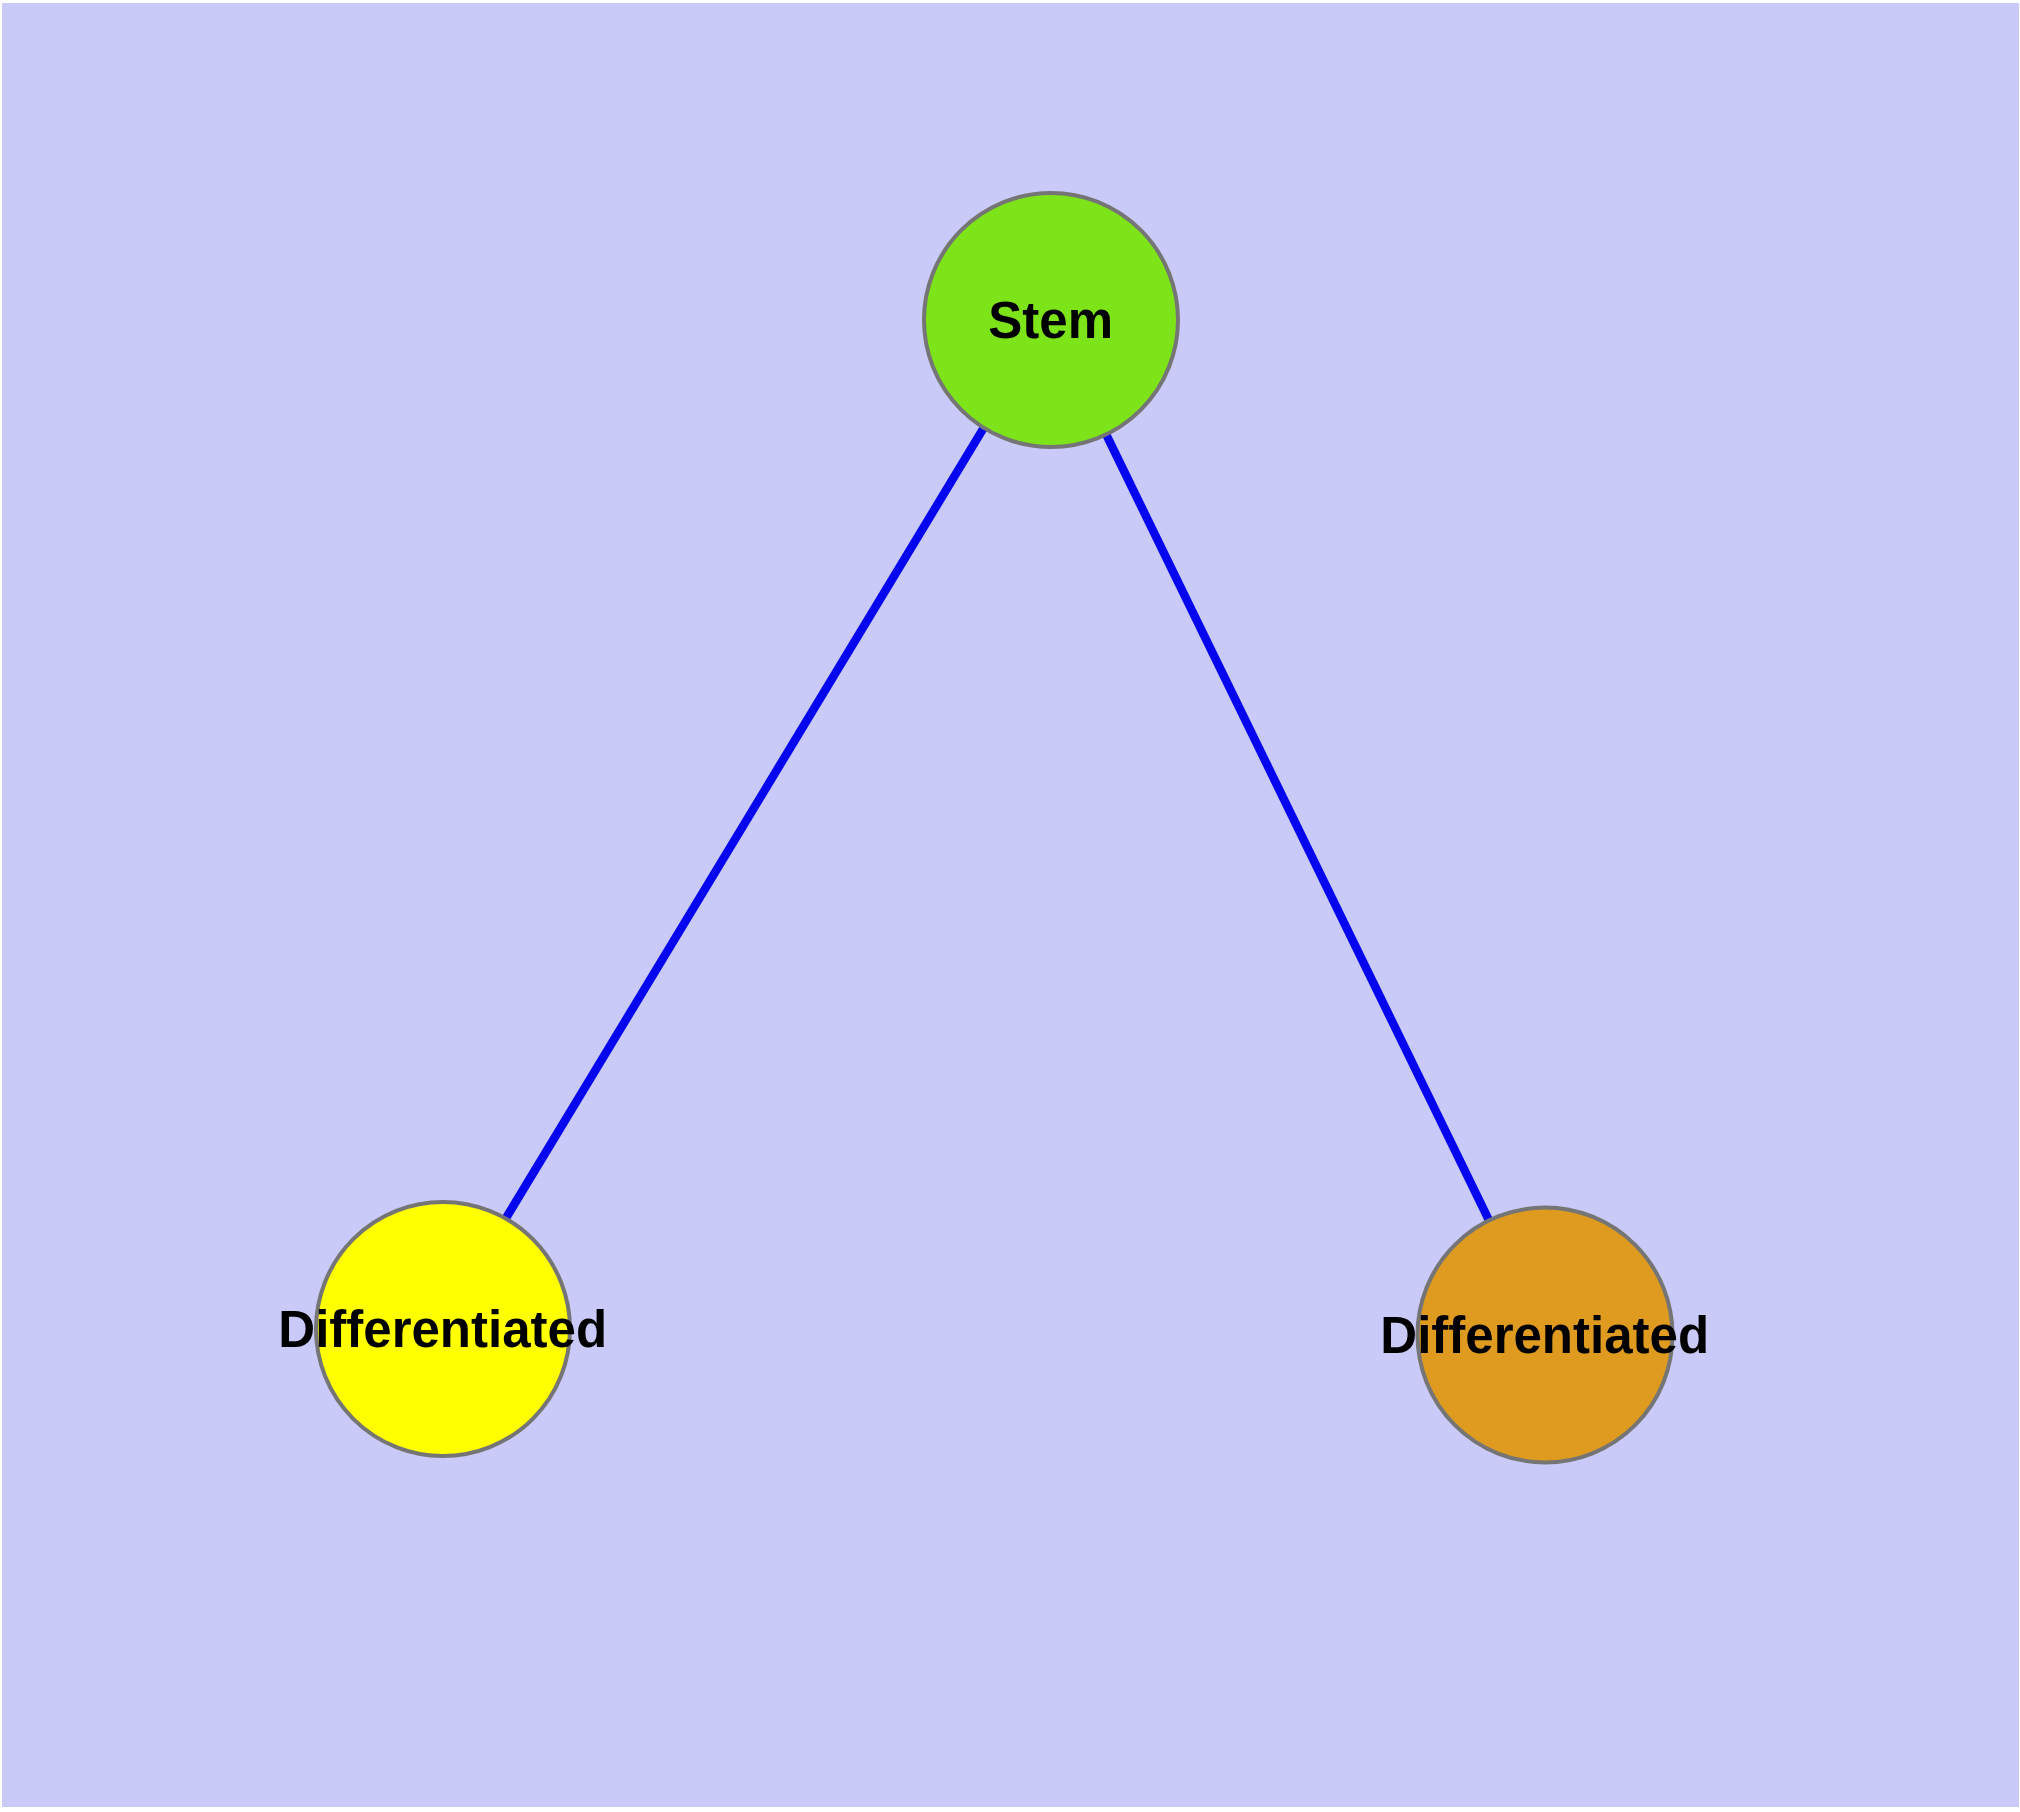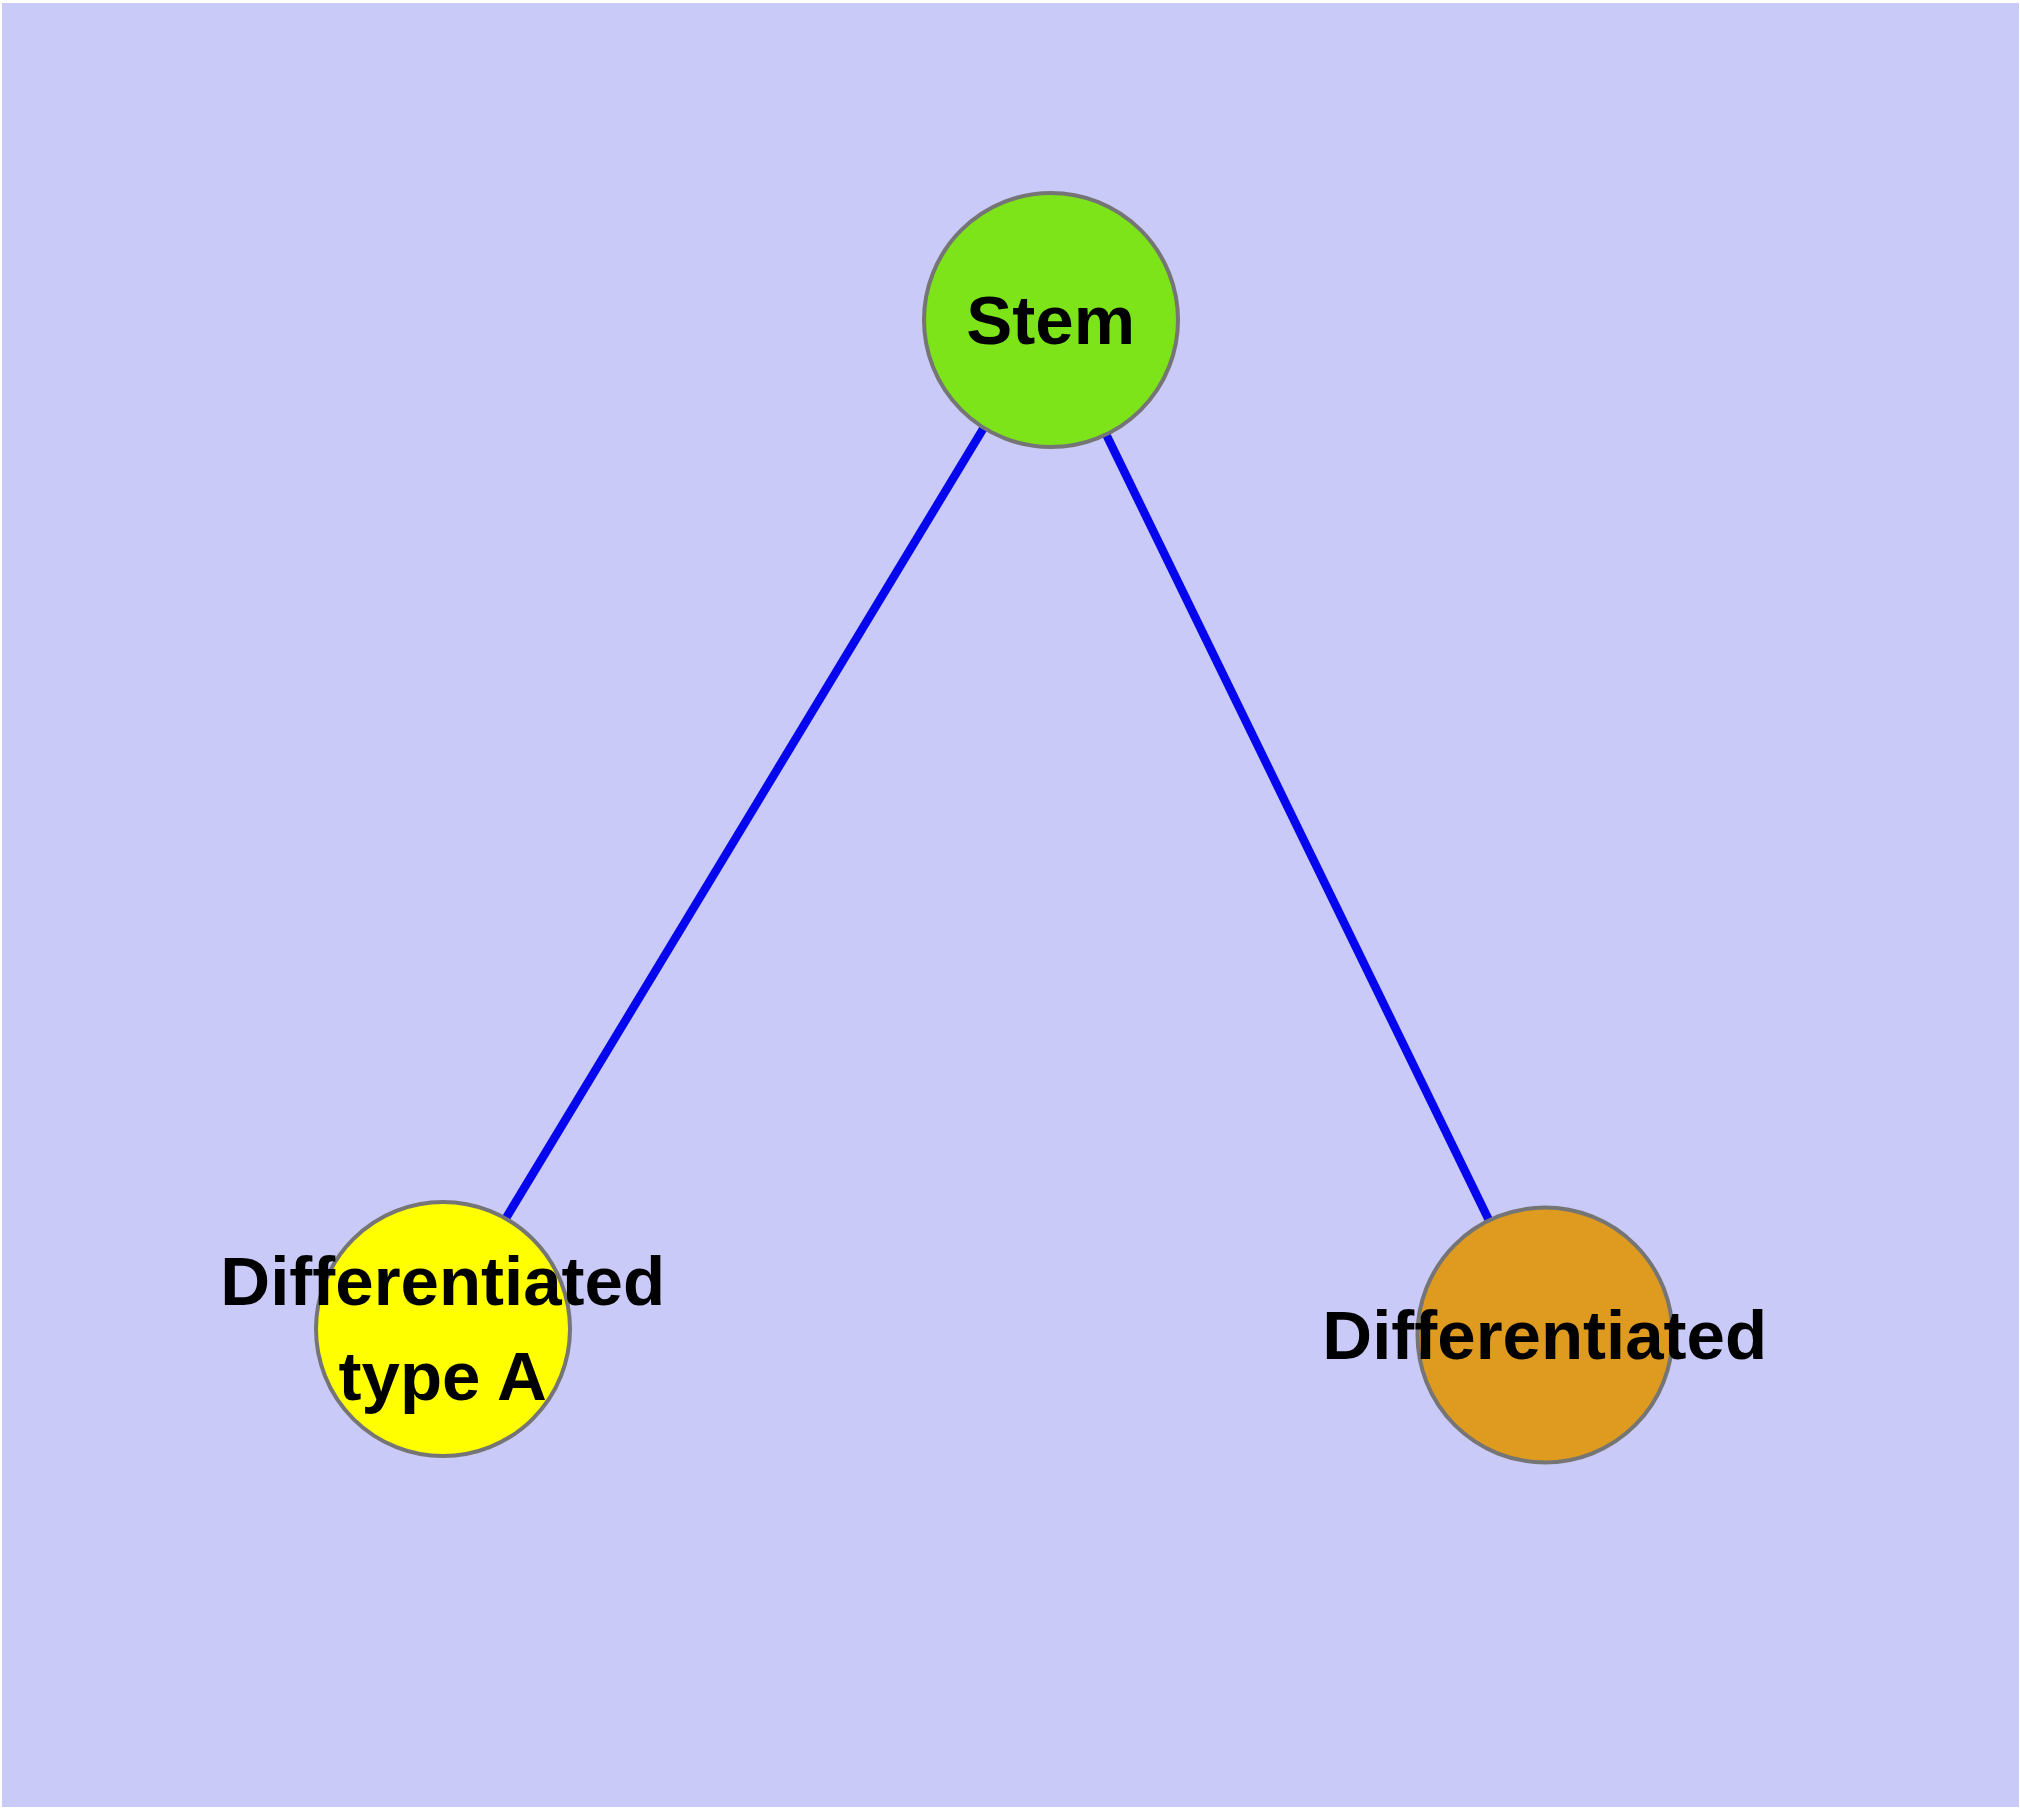--- a/index.html
+++ b/index.html
@@ -38,21 +38,21 @@
     border-radius: 50%;
     box-sizing: border-box;
     transform: translate(-50%, -50%);
     
   }
   .node-label {
     position: absolute;
     transform: translate(-50%, -50%);
     text-align: center;
     font-weight: bold;
-    font-size: 69px;
+    font-size: 51px;
     line-height: 95px;
     color: #000000;
     white-space: nowrap;
   }
   .node-label .line {
     display: block;
   }
   .node-label .line:empty {
     display: none;
   }
@@ -71,21 +71,20 @@
     <div class="node-circle" style="left: 1049px; top: 317px; width: 258px; height: 258px; background: rgb(125, 228, 25); border: 4.2px solid rgb(117, 117, 117);"></div>
     <div class="node-circle" style="left: 441px; top: 1326px; width: 258px; height: 258px; background: rgb(255, 255, 0); border: 4.2px solid rgb(117, 117, 117);"></div>
     <div class="node-circle" style="left: 1543px; top: 1332px; width: 259px; height: 259px; background: rgb(223, 154, 32); border: 4.2px solid rgb(117, 117, 117);"></div>
 
     <div class="node-label" style="left: 1049px; top: 317px; color: rgb(0, 0, 0);">
       <span class="line">Stem</span>
 
     </div>
     <div class="node-label" style="left: 441px; top: 1326px; color: rgb(0, 0, 0);">
       <span class="line">Differentiated</span>
-      <span class="line">type A</span>
     </div>
     <div class="node-label" style="left: 1543px; top: 1332px; color: rgb(0, 0, 0);">
       <span class="line">Differentiated</span>
     </div>
 
   </div>
 </div>
 
 
 </body></html>

